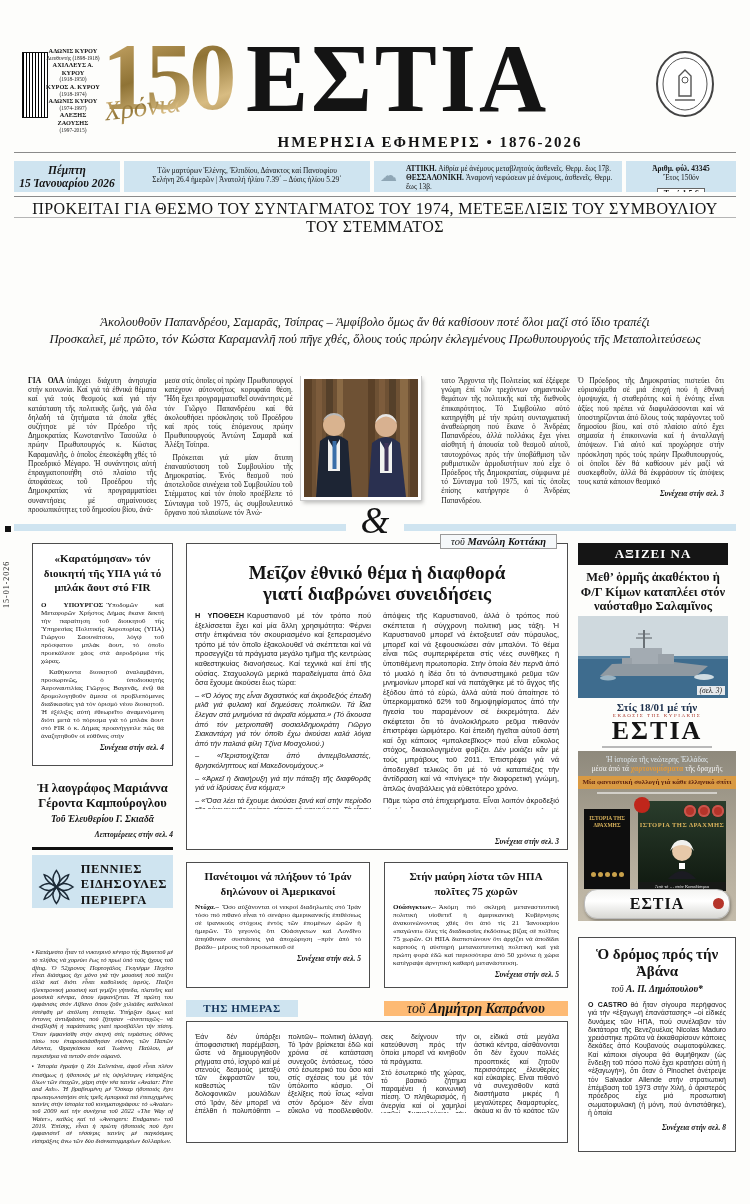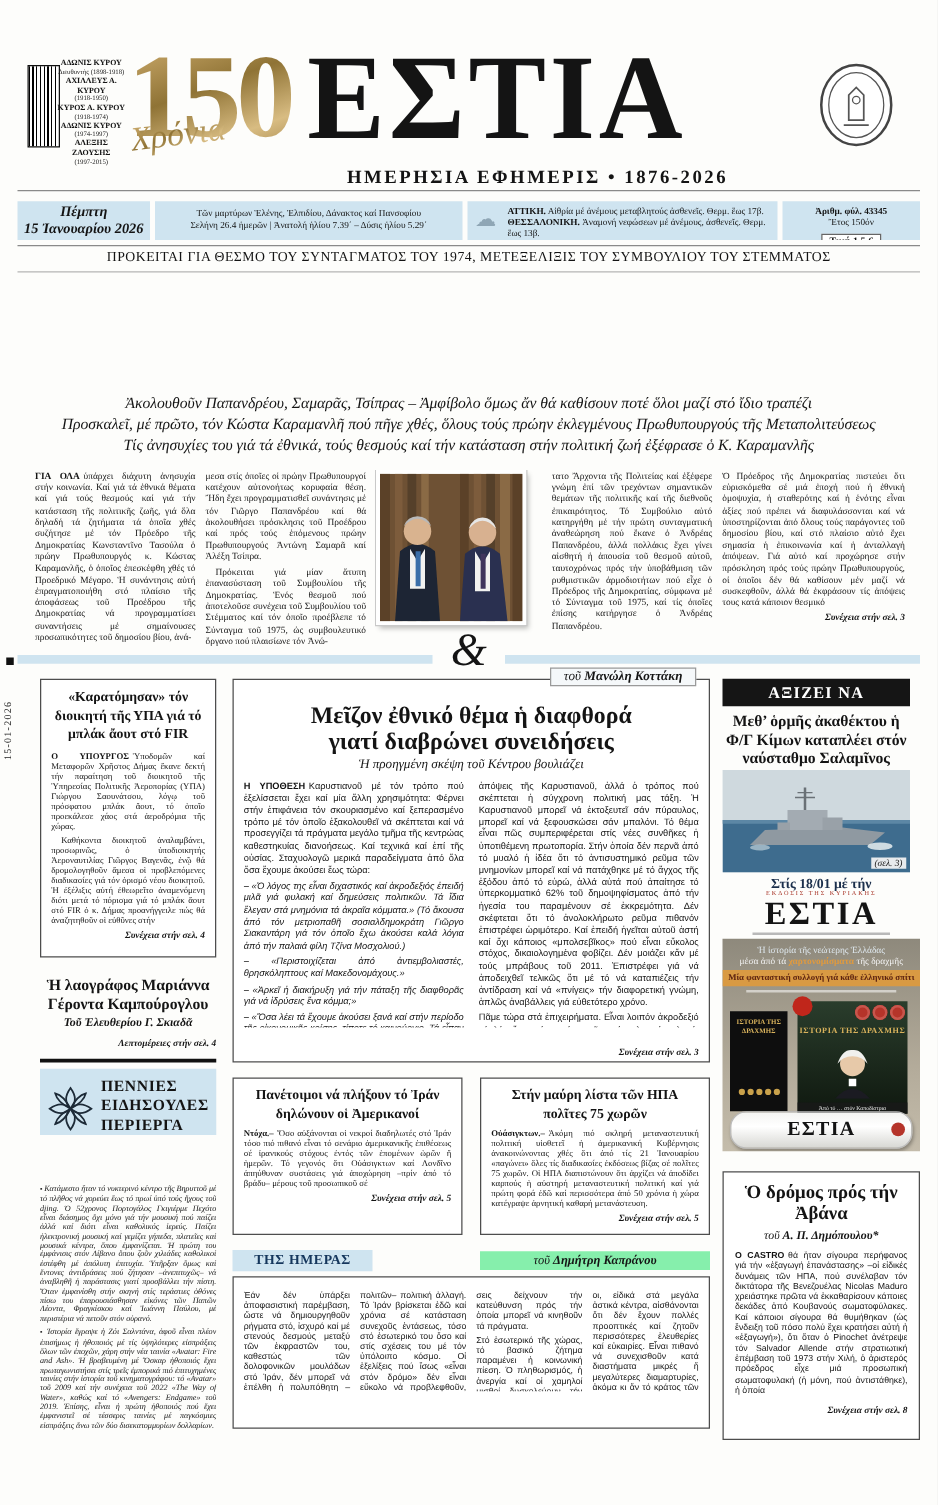--- a/index.html
+++ b/index.html
@@ -20,21 +20,21 @@
   .gold{background:linear-gradient(160deg,#caa96a 10%,#8f7335 45%,#d8bc82 75%,#9c7d42 100%);
         -webkit-background-clip:text;background-clip:text;color:transparent;}
   .mast-title{font-weight:bold;font-size:93px;line-height:86px;letter-spacing:3px;transform:scaleY(1.04);}
   .mast-tag{font-weight:bold;font-size:15px;letter-spacing:2px;}
   
   .ib{box-sizing:border-box;padding:3px 4px;background:#cfe4f0;height:31px;overflow:hidden;}
   .ib1{font-style:italic;font-weight:bold;font-size:11.5px;line-height:12.5px;}
   .ibs{font-size:7.4px;line-height:9px;}
   .price-chip{background:#fff;border:1px solid #666;font-weight:bold;font-size:8px;padding:0 6px;display:inline-block;}
   
-  .kicker{font-size:11px;letter-spacing:.4px;}
+  .kicker{font-size:16px;letter-spacing:.4px;}
   .hl{font-weight:bold;font-size:31px;line-height:34px;letter-spacing:.2px;}
   .deck{font-style:italic;font-size:12.5px;line-height:17px;}
   .lcol{font-size:7.5px;line-height:9.2px;}
   .lcol p{margin:0 0 3px 0;}
   .li{margin-right:3px;}
   .ind{text-indent:8px;}
   .photo-frame{border:3px solid #fff;box-shadow:0 0 0 1px #c9c9c9,2px 3px 4px rgba(0,0,0,.25);}
   .amp{font-style:italic;font-size:37px;line-height:37px;}
   .sepbar{background:#cfe4f0;height:7px;}
   
@@ -70,21 +70,21 @@
   .cover{background:linear-gradient(#2a3d2c,#0f180f);}
   .cov-title{color:#d8b25c;font-weight:bold;font-size:6.5px;letter-spacing:.5px;line-height:7.5px;}
   .cov-cap{background:rgba(25,25,25,.75);color:#eee;font-size:4.6px;line-height:9px;}
   .redc{width:12px;height:12px;border-radius:50%;background:#b5342a;display:inline-block;margin-left:2px;
         box-shadow:inset 0 0 0 2px #c8564d;}
   .roll{background:linear-gradient(#f4f4f2,#ffffff 40%,#d8d8d4);border:1px solid #bbb;border-radius:13px;
         box-shadow:1px 2px 3px rgba(0,0,0,.3);}
   .roll-logo{font-weight:bold;font-size:16px;letter-spacing:1px;line-height:27px;}
   
   .lbl-day{background:#cfe4f0;color:#15365c;font-weight:bold;font-size:11px;line-height:17px;letter-spacing:.5px;}
-  .byl-tab{background:#86efac;font-style:italic;font-size:10px;line-height:15px;}
+  .byl-tab{background:#fdba74;font-style:italic;font-size:14px;line-height:15px;}
   .bt-title{font-style:italic;font-weight:bold;font-size:16.5px;white-space:nowrap;}
   .spine-date{font-size:8px;color:#222;writing-mode:vertical-rl;transform:rotate(180deg);letter-spacing:1px;}
   b.nm{font-style:italic;}
 </style>
 </head>
 <body>
 
 <div id="page">
 
   <div class="abs" style="left:5px;top:526px;width:6px;height:6px;background:#111;"></div>
@@ -140,21 +140,20 @@
     <div class="price-chip">Τιμή 1,5 €</div>
   </div>
 
   <div class="abs rule" style="left:14px;top:196px;width:722px;"></div>
   <div class="abs ctr kicker" style="left:14px;top:200px;width:722px;">ΠΡΟΚΕΙΤΑΙ ΓΙΑ ΘΕΣΜΟ ΤΟΥ ΣΥΝΤΑΓΜΑΤΟΣ ΤΟΥ 1974, ΜΕΤΕΞΕΛΙΞΙΣ ΤΟΥ ΣΥΜΒΟΥΛΙΟΥ ΤΟΥ ΣΤΕΜΜΑΤΟΣ</div>
   <div class="abs rule" style="left:14px;top:217px;width:722px;background:#b5b5b5;"></div>
 
   <div class="abs ctr" style="left:14px;top:314px;width:722px;">
     <div class="deck">Ἀκολουθοῦν Παπανδρέου, Σαμαρᾶς, Τσίπρας – Ἀμφίβολο ὅμως ἄν θά καθίσουν ποτέ ὅλοι μαζί στό ἴδιο τραπέζι</div>
     <div class="deck">Προσκαλεῖ, μέ πρῶτο, τόν Κώστα Καραμανλῆ πού πῆγε χθές, ὅλους τούς πρώην ἐκλεγμένους Πρωθυπουργούς τῆς Μεταπολιτεύσεως</div>
-    <div class="deck">Τίς ἀνησυχίες του γιά τά ἐθνικά, τούς θεσμούς καί τήν κατάσταση στήν πολιτική ζωή ἐξέφρασε ὁ Κ. Καραμανλῆς</div>
   </div>
 
   <div class="abs" style="left:28px;top:376px;width:696px;height:142px;display:flex;gap:8px;overflow:hidden;">
     <div class="lcol j" style="width:130px;">
       <p><b class="li">ΓΙΑ ΟΛΑ</b><span>ὑπάρχει διάχυτη ἀνησυχία στήν κοινωνία. Καί γιά τά ἐθνικά θέματα καί γιά τούς θεσμούς καί γιά τήν κατάσταση τῆς πολιτικῆς ζωῆς, γιά ὅλα δηλαδή τά ζητήματα τά ὁποῖα χθές συζήτησε μέ τόν Πρόεδρο τῆς Δημοκρατίας Κωνσταντῖνο Τασούλα ὁ πρώην Πρωθυπουργός κ. Κώστας Καραμανλῆς, ὁ ὁποῖος ἐπεσκέφθη χθές τό Προεδρικό Μέγαρο. Ἡ συνάντησις αὐτή ἐπραγματοποιήθη στό πλαίσιο τῆς ἀποφάσεως τοῦ Προέδρου τῆς Δημοκρατίας νά προγραμματίσει συναντήσεις μέ σημαίνουσες προσωπικότητες τοῦ δημοσίου βίου, ἀνά-</span></p>
     </div>
     <div class="lcol j" style="width:130px;">
       <p>μεσα στίς ὁποῖες οἱ πρώην Πρωθυπουργοί κατέχουν αὐτονοήτως κορυφαία θέση. Ἤδη ἔχει προγραμματισθεῖ συνάντησις μέ τόν Γιῶργο Παπανδρέου καί θά ἀκολουθήσει πρόσκλησις τοῦ Προέδρου καί πρός τούς ἑπόμενους πρώην Πρωθυπουργούς Ἀντώνη Σαμαρᾶ καί Ἀλέξη Τσίπρα.</p>
       <p class="ind">Πρόκειται γιά μίαν ἄτυπη ἐπανασύσταση τοῦ Συμβουλίου τῆς Δημοκρατίας. Ἑνός θεσμοῦ πού ἀποτελοῦσε συνέχεια τοῦ Συμβουλίου τοῦ Στέμματος καί τόν ὁποῖο προέβλεπε τό Σύνταγμα τοῦ 1975, ὡς συμβουλευτικό ὄργανο πού πλαισίωνε τόν Ἀνώ-</p>
     </div>
@@ -239,21 +238,20 @@
   </div>
 
   <div class="abs pentxt j" style="left:32px;top:948px;width:141px;height:228px;overflow:hidden;">
     <p>Κατάμεστο ἦταν τό νυκτερινό κέντρο τῆς Βηρυττοῦ μέ τό πλῆθος νά χορεύει ἕως τό πρωί ὑπό τούς ἤχους τοῦ djing. Ὁ 52χρονος Πορτογάλος Γκιγιέρμε Πεχότο εἶναι διάσημος ὄχι μόνο γιά τήν μουσική πού παίζει ἀλλά καί διότι εἶναι καθολικός ἱερεύς. Παίζει ἠλεκτρονική μουσική καί γεμίζει γήπεδα, πλατεῖες καί μουσικά κέντρα, ὅπου ἐμφανίζεται. Ἡ πρώτη του ἐμφάνισις στόν Λίβανο ὅπου ζοῦν χιλιάδες καθολικοί ἐστέφθη μέ ἀπόλυτη ἐπιτυχία. Ὑπῆρξαν ὅμως καί ἔντονες ἀντιδράσεις πού ζήτησαν –ἀνεπιτυχῶς– νά ἀναβληθῆ ἡ παράστασις γιατί προσβάλλει τήν πίστη. Ὅταν ἐμφανίσθη στήν σκηνή στίς τεράστιες ὀθόνες πίσω του ἐπαρουσιάσθησαν εἰκόνες τῶν Παπῶν Λέοντα, Φραγκίσκου καί Ἰωάννη Παύλου, μέ περιστέρια νά πετοῦν στόν οὐρανό.</p>
     <p>Ἱστορία ἔγραψε ἡ Ζόι Σαλντάνα, ἀφοῦ εἶναι πλέον ἐπισήμως ἡ ἠθοποιός μέ τίς ὑψηλότερες εἰσπράξεις ὅλων τῶν ἐποχῶν, χάρη στήν νέα ταινία «Avatar: Fire and Ash». Ἡ βραβευμένη μέ Ὄσκαρ ἠθοποιός ἔχει πρωταγωνιστήσει στίς τρεῖς ἐμπορικά πιό ἐπιτυχημένες ταινίες στήν ἱστορία τοῦ κινηματογράφου: τό «Avatar» τοῦ 2009 καί τήν συνέχεια τοῦ 2022 «The Way of Water», καθώς καί τό «Avengers: Endgame» τοῦ 2019. Ἐπίσης, εἶναι ἡ πρώτη ἠθοποιός πού ἔχει ἐμφανιστεῖ σέ τέσσερις ταινίες μέ παγκόσμιες εἰσπράξεις ἄνω τῶν δύο δισεκατομμυρίων δολλαρίων.</p>
   </div>
 
   <div class="abs box" style="left:186px;top:543px;width:382px;height:307px;padding:6px 8px;">
     <div class="abs tab" style="right:10px;top:-10px;"><span>τοῦ </span><b class="nm">Μανώλη Κοττάκη</b></div>
     <div class="ctr kt-title" style="margin-top:12px;padding:0 40px;">Μεῖζον ἐθνικό θέμα ἡ διαφθορά γιατί διαβρώνει συνειδήσεις</div>
-    <div class="ctr kt-sub" style="margin-top:2px;">Ἡ προηγμένη σκέψη τοῦ Κέντρου βουλιάζει</div>
     <div class="san kbody j" style="display:flex;gap:12px;margin-top:7px;height:198px;overflow:hidden;">
       <div style="flex:1;">
         <p><b class="li">Η ΥΠΟΘΕΣΗ</b><span>Καρυστιανοῦ μέ τόν τρόπο πού ἐξελίσσεται ἔχει καί μία ἄλλη χρησιμότητα: Φέρνει στήν ἐπιφάνεια τόν σκουριασμένο καί ξεπερασμένο τρόπο μέ τόν ὁποῖο ἐξακολουθεῖ νά σκέπτεται καί νά προσεγγίζει τά πράγματα μεγάλο τμῆμα τῆς κεντρώας καθεστηκυίας διανοήσεως. Καί τεχνικά καί ἐπί τῆς οὐσίας. Σταχυολογῶ μερικά παραδείγματα ἀπό ὅλα ὅσα ἔχουμε ἀκούσει ἕως τώρα:</span></p>
         <p class="it">– «Ὁ λόγος της εἶναι διχαστικός καί ἀκροδεξιός ἐπειδή μιλᾶ γιά φυλακή καί δημεύσεις πολιτικῶν. Τά ἴδια ἔλεγαν στά μνημόνια τά ἀκραῖα κόμματα.» (Τό ἄκουσα ἀπό τόν μετριοπαθῆ σοσιαλδημοκράτη Γιῶργο Σιακαντάρη γιά τόν ὁποῖο ἔχω ἀκούσει καλά λόγια ἀπό τήν παλαιά φίλη Τζίνα Μοσχολιού.)</p>
         <p class="it">– «Περιστοιχίζεται ἀπό ἀντιεμβολιαστές, θρησκόληπτους καί Μακεδονομάχους.»</p>
         <p class="it">– «Ἀρκεῖ ἡ διακήρυξη γιά τήν πάταξη τῆς διαφθορᾶς γιά νά ἱδρύσεις ἕνα κόμμα;»</p>
         <p class="it">– «Ὅσα λέει τά ἔχουμε ἀκούσει ξανά καί στήν περίοδο τῆς οἰκονομικῆς κρίσης, τίποτε τό καινούργιο. Τά εἶπαν καί ἄλλοι καί ἀπέτυχαν.»</p>
 
       </div>
       <div style="flex:1;">

